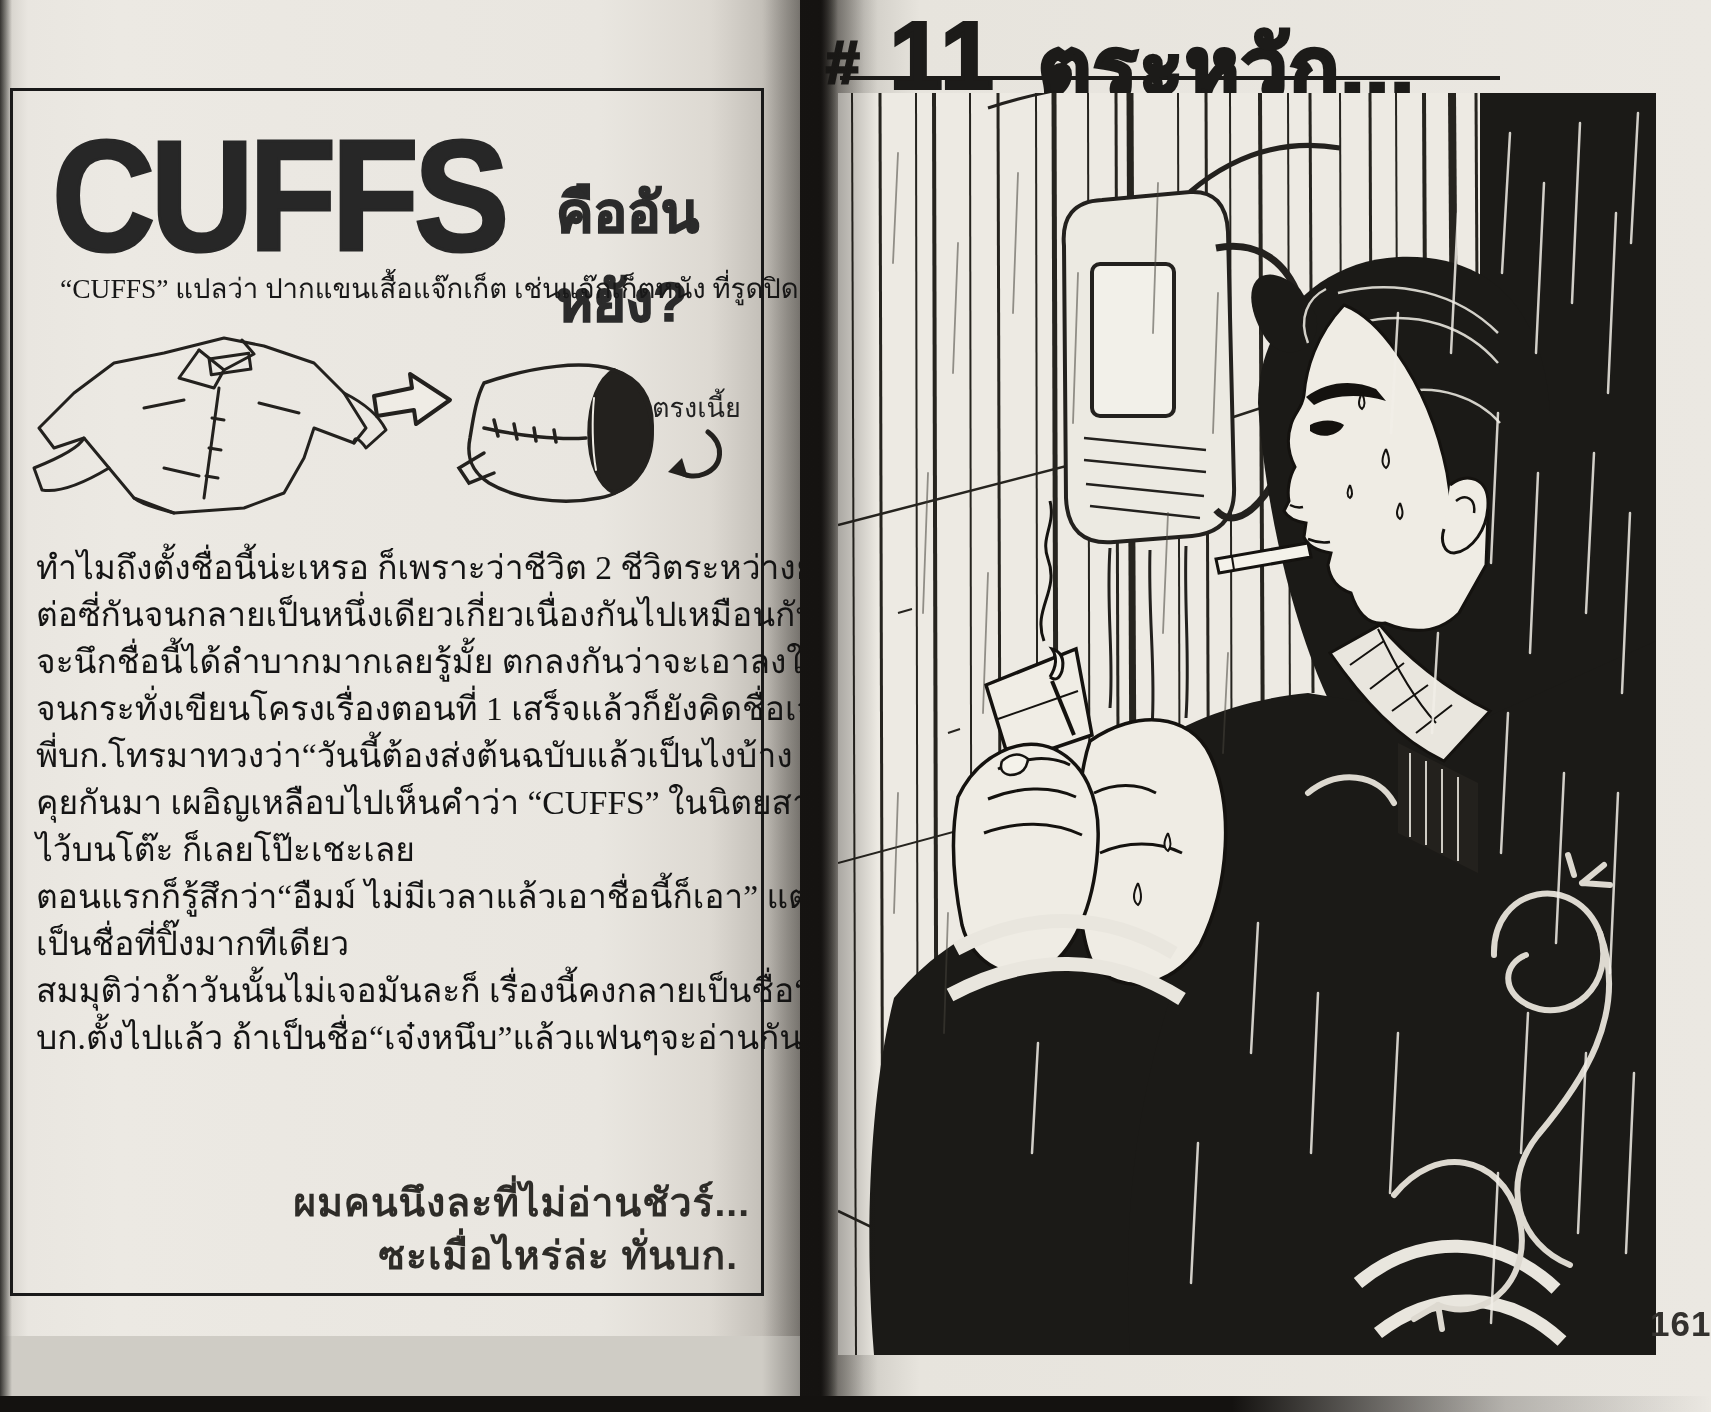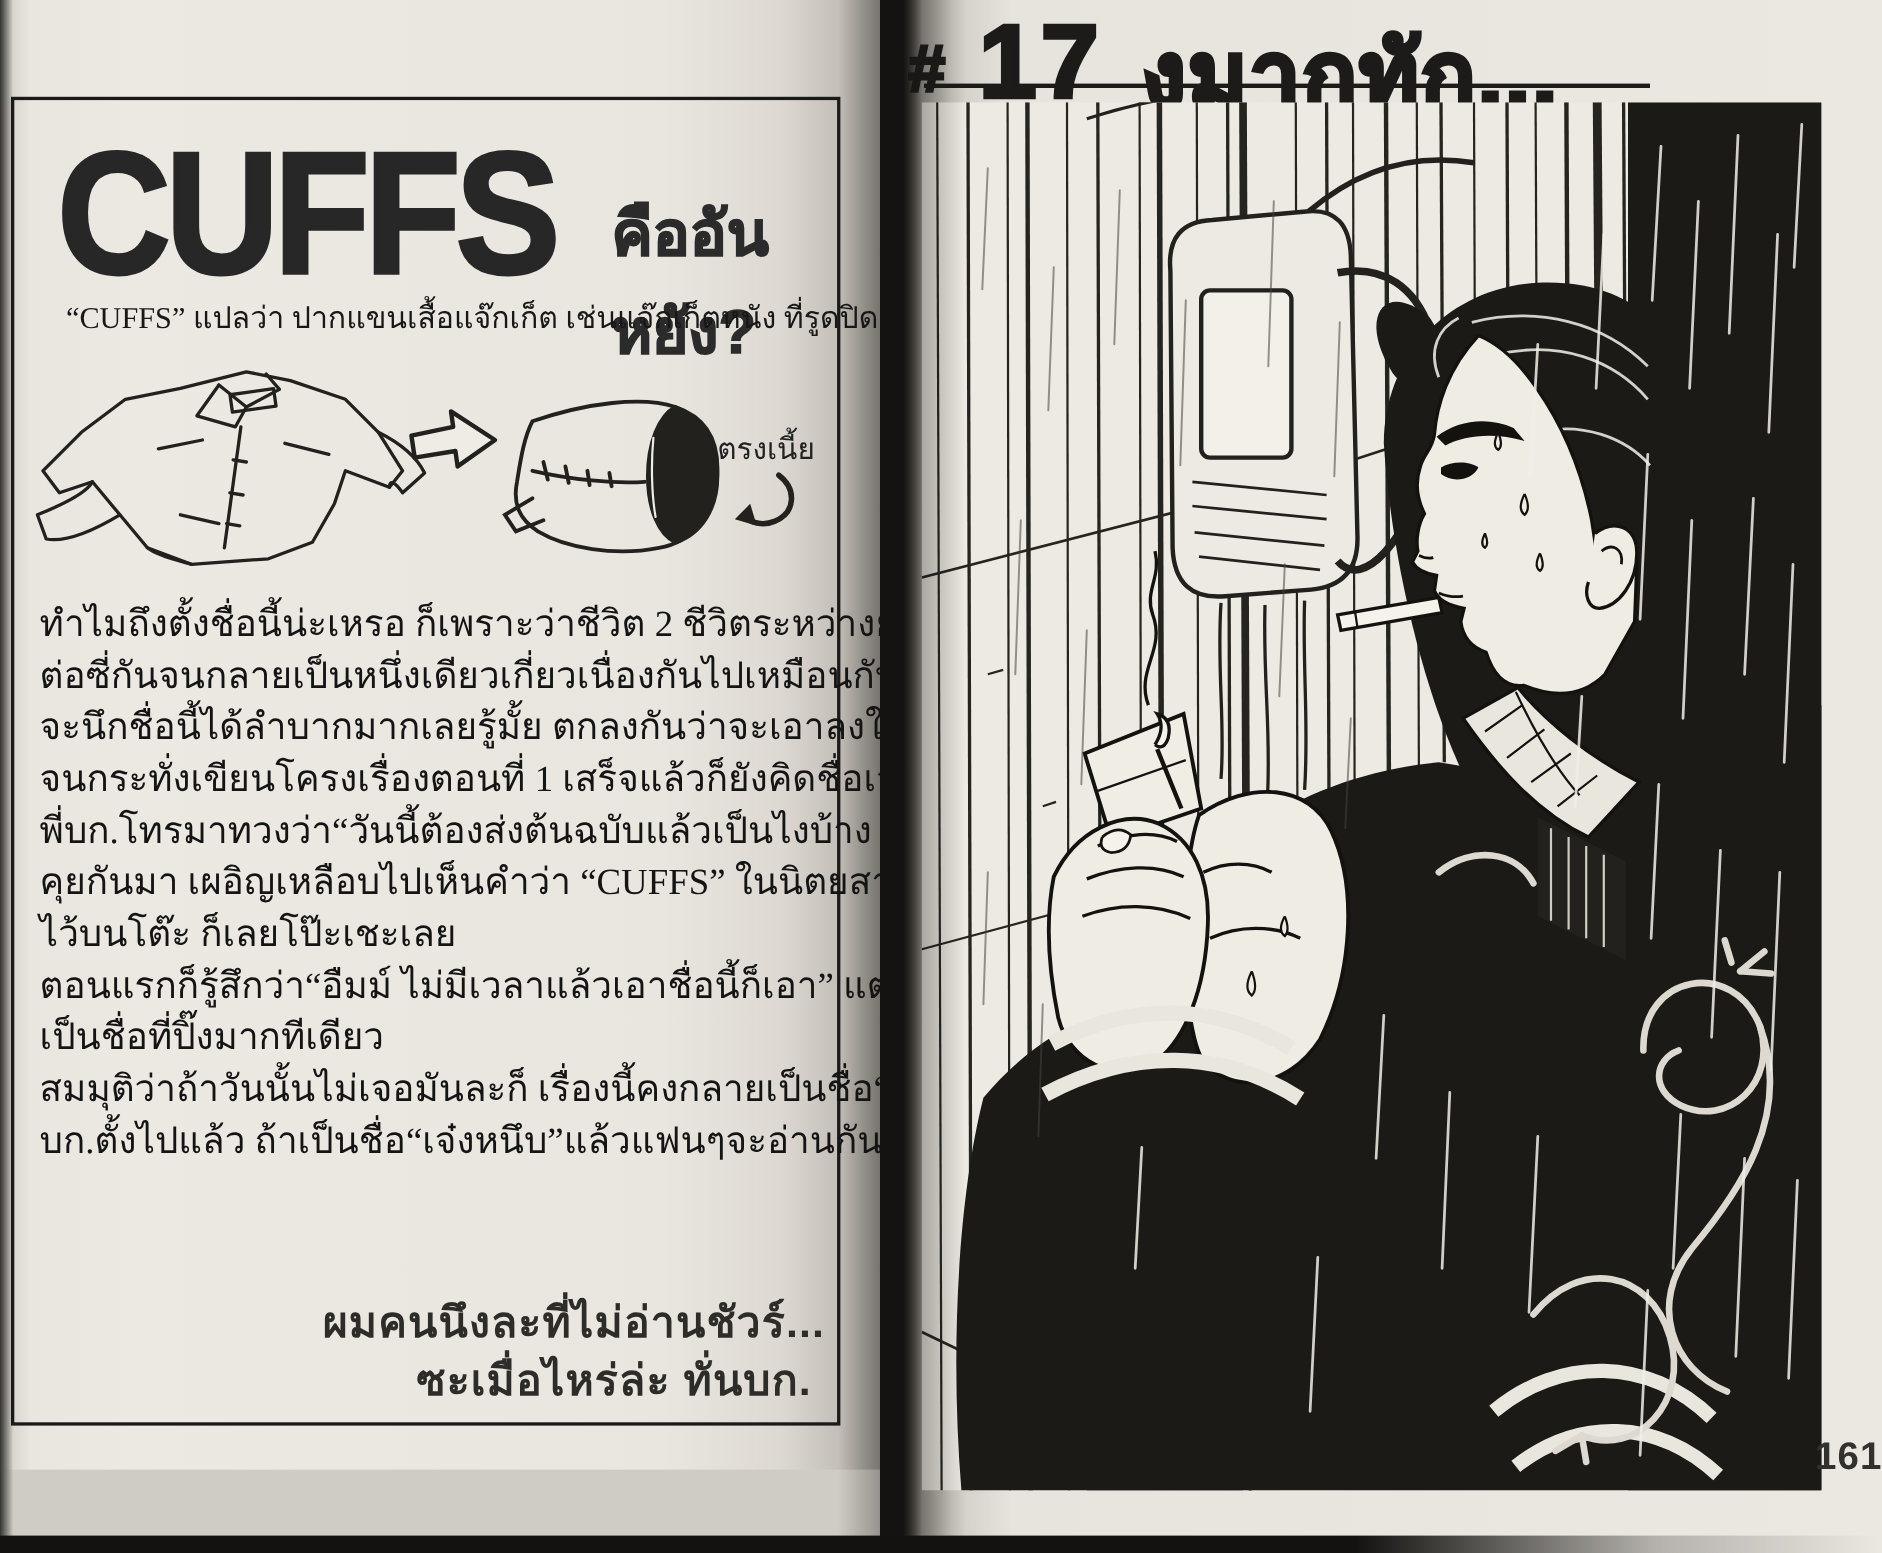--- a/index.html
+++ b/index.html
@@ -173,22 +173,22 @@
   </div>
 
   <div class="spine"></div>
 
   <div class="page-right">
     <div class="edge-bar"></div>
 
     <div class="chapter-header">
       <div class="chapter-rule"></div>
       <div class="chapter-hash">#</div>
-      <div class="chapter-number">17</div>
-      <div class="chapter-title">งมากทัก...</div>
+      <div class="chapter-number">11</div>
+      <div class="chapter-title">ตระหวัก...</div>
     </div>
 
     <svg class="artwork" viewBox="0 0 818 1262">
       <rect x="0" y="0" width="818" height="1262" fill="#edeae3"></rect>
 
       <g stroke="#26241f" fill="none">
         <path d="M14,0 L18,1262" stroke-width="2"></path>
         <path d="M42,0 L45,1262" stroke-width="3"></path>
         <path d="M78,0 L80,1262" stroke-width="2"></path>
         <path d="M96,0 L99,1262" stroke-width="4"></path>

